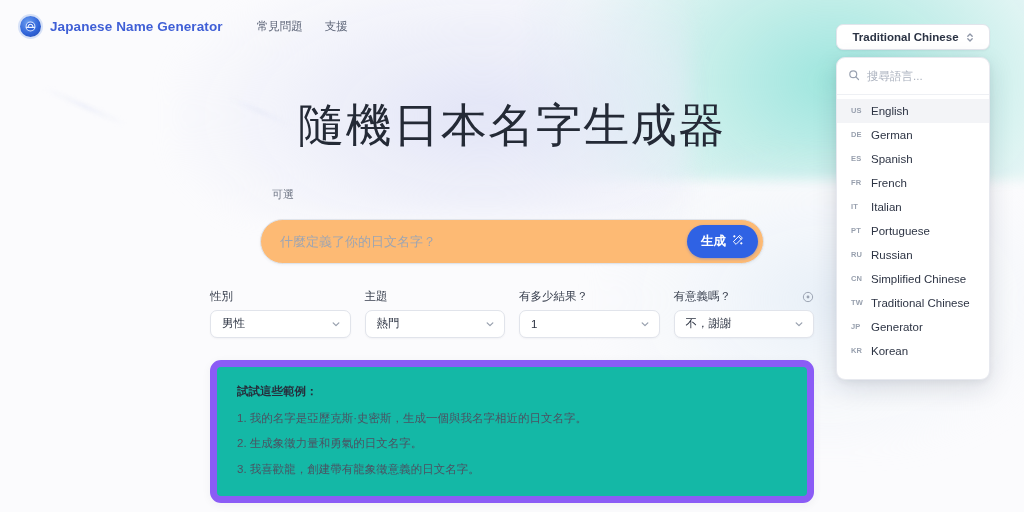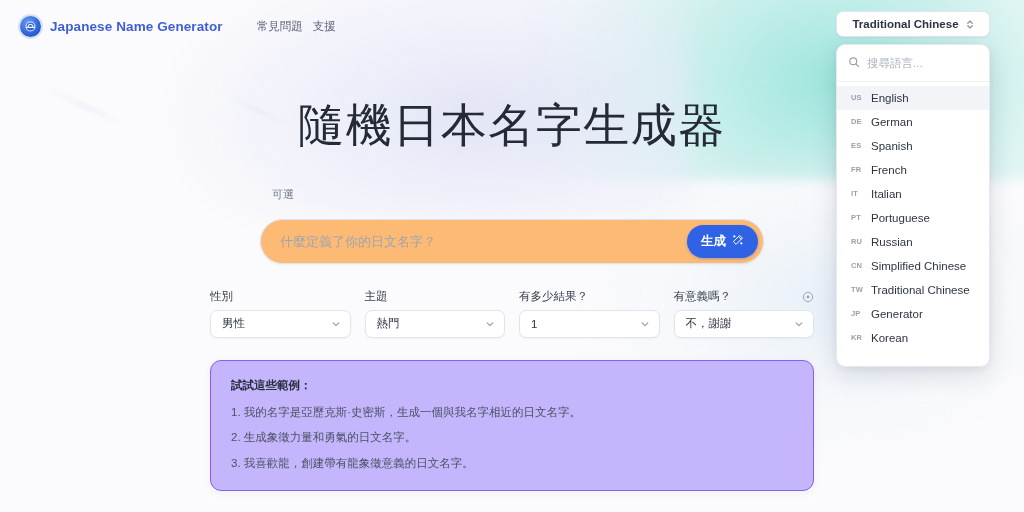--- a/index.html
+++ b/index.html
@@ -93,36 +93,36 @@
   .brand-name {
     font-size: 13.5px;
     font-weight: 700;
     color: #3f5fd6;
     letter-spacing: .1px;
     white-space: nowrap;
   }
   .nav {
     display: flex;
     align-items: center;
-    gap: 10px;
+    gap: 22px;
     margin-left: 34px;
   }
   .nav-link {
     font-size: 11.5px;
     color: #5a6275;
     cursor: pointer;
     white-space: nowrap;
   }
   .header-spacer { flex: 1; }
 
   
   .lang-wrap {
     position: absolute;
     right: 34px;
-    top: 11px;
+    top: 24px;
     width: 154px;
     z-index: 30;
   }
   .lang-trigger {
     height: 26px;
     background: #fff;
     border: 1px solid #e2e5ec;
     border-radius: 7px;
     display: flex;
     align-items: center;
@@ -290,22 +290,22 @@
     color: #2c3342;
     cursor: pointer;
     box-shadow: 0 1px 2px rgba(28,35,55,.04);
   }
   .select .chev { color: #98a0ae; display: flex; flex: none; }
 
   
   .examples {
     width: 604px;
     margin-top: 22px;
-    background: #c4b5fd;
-    border: 1px solid #8b5cf6;
+    background: #14b8a6;
+    border: 7px solid #8b5cf6;
     border-radius: 11px;
     padding: 17px 20px 18px;
     box-shadow: 0 2px 10px rgba(30,38,60,.05);
   }
   .ex-title {
     font-size: 11.5px;
     font-weight: 700;
     color: #262d3b;
     margin-bottom: 11px;
   }

